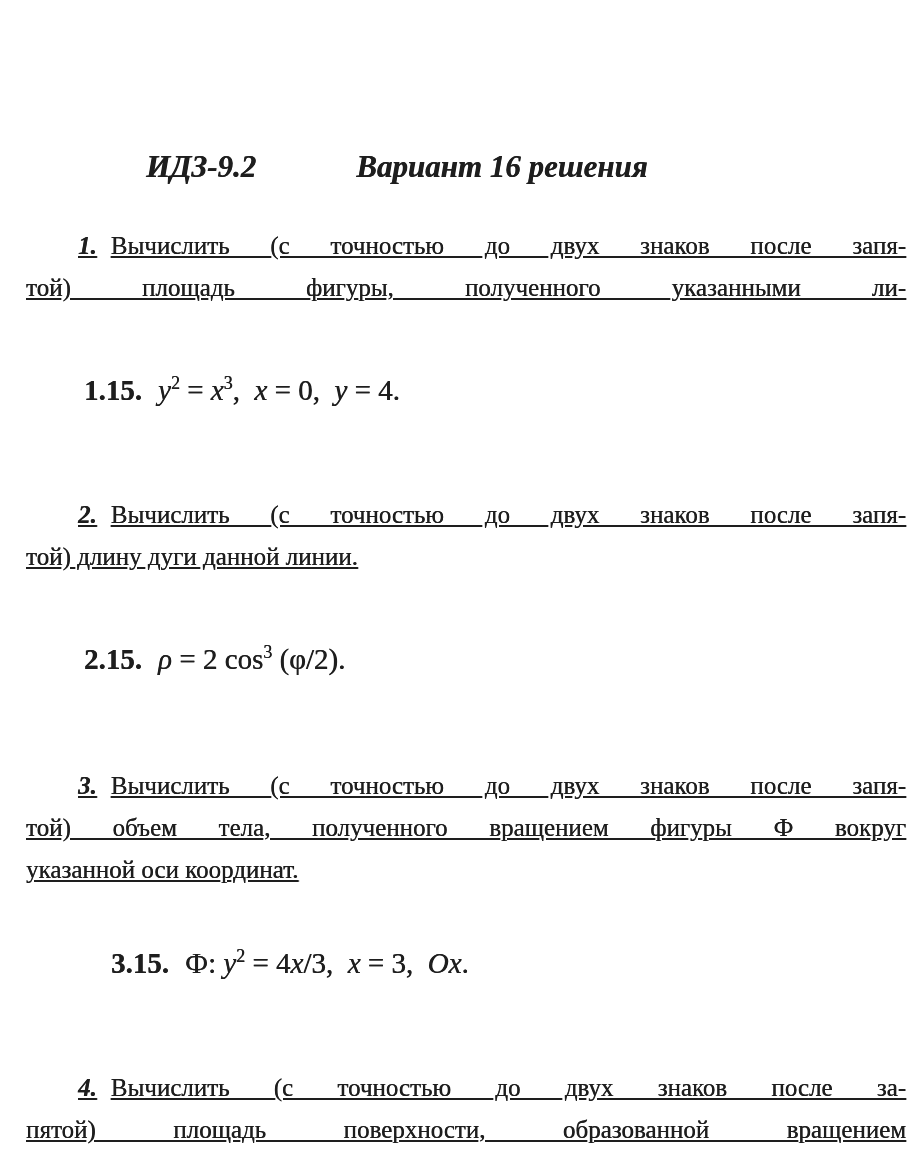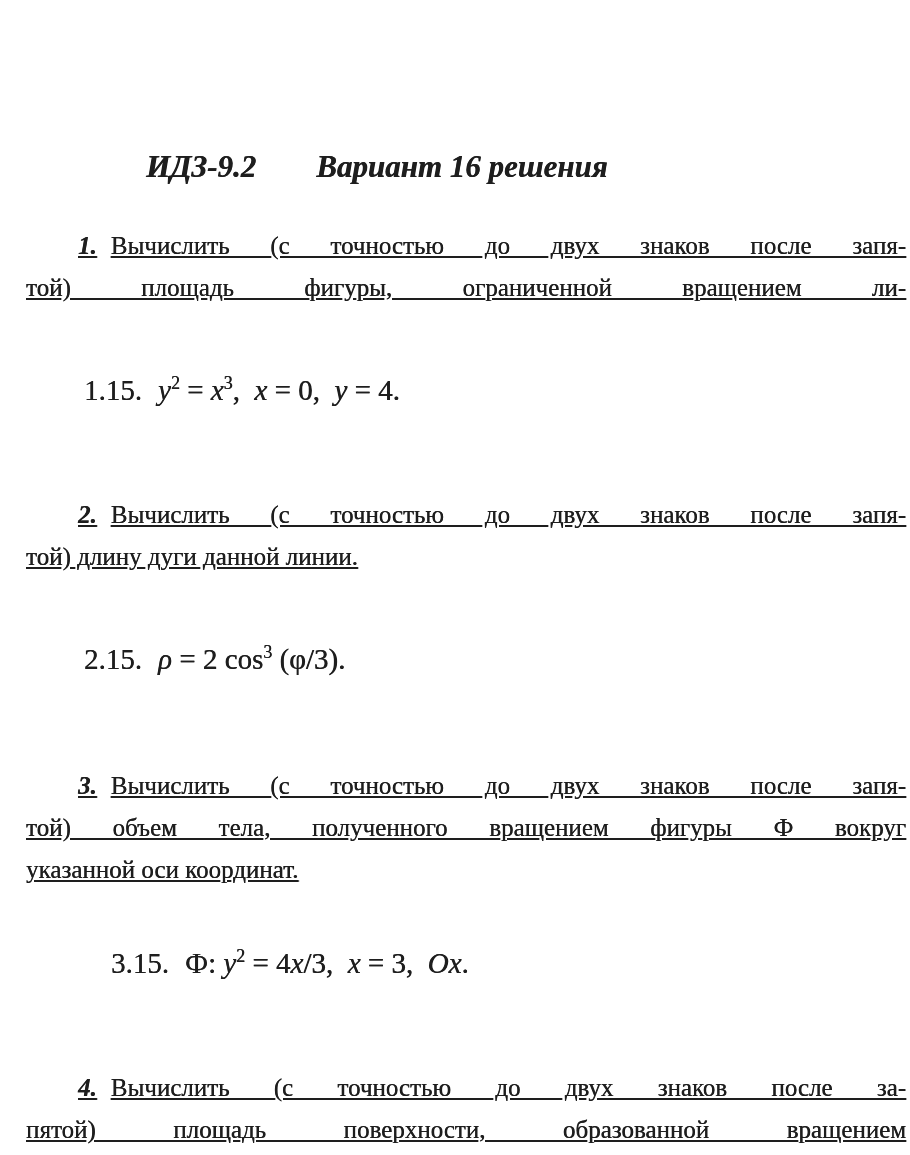--- a/index.html
+++ b/index.html
@@ -7,21 +7,21 @@
     width: 910px; height: 1155px;
     background: #ffffff;
     color: #1e1e1e;
     font-family: "Liberation Serif", "DejaVu Serif", serif;
     overflow: hidden;
   }
   .page { position: relative; width: 910px; height: 1155px; background: #ffffff; }
 
   .doc-header {
     margin: 148px 0 0 146px;
-    display: flex; gap: 60px;
+    display: flex; gap: 100px;
     font-weight: bold; font-style: italic;
     font-size: 31px; line-height: 37px;
     white-space: nowrap;
     text-shadow: 0.4px 0 0 currentColor;
   }
 
   .para {
     width: 880px; margin-left: 26px;
     font-size: 25px; line-height: 42px;
     text-shadow: 0.35px 0 0 currentColor;
@@ -35,21 +35,21 @@
   }
   .pline.last { text-align: left; text-align-last: left; }
   .pline.first { padding-left: 52px; }
   .pnum { font-weight: bold; font-style: italic; margin-right: 14px; }
 
   .formula {
     font-size: 29px; line-height: 48px;
     white-space: pre;
     text-shadow: 0.35px 0 0 currentColor;
   }
-  .flabel { font-weight: normal; margin-right: 16px; }
+  .flabel { font-weight: bold; margin-right: 16px; }
   .math i { font-style: italic; }
   sup {
     font-size: 0.62em;
     line-height: 0;
     vertical-align: super;
   }
 
   .sp-p1 { margin-top: 40px; }
   .sp-f1 { margin-top: 9px;  padding-left: 55px; }
   .sp-p2 { margin-top: 32px; }
@@ -63,34 +63,34 @@
 
 <div class="page">
 
   <div class="doc-header">
     <span>ИДЗ-9.2</span>
     <span>Вариант 16 решения</span>
   </div>
 
   <div class="para sp-p1">
     <span class="pline first"><span class="pnum">1.</span><span>Вычислить (с точностью до двух знаков после запя-</span></span>
-    <span class="pline">той) площадь фигуры, ограниченной вращением ли-</span>
+    <span class="pline">той) площадь фигуры, полученного указанными ли-</span>
   </div>
 
   <div class="formula sp-f1">
     <span class="flabel">1.15.</span><span class="math"><i>y</i><sup>2</sup><span> = </span><i>x</i><sup>3</sup><span>,  </span><i>x</i><span> = 0,  </span><i>y</i><span> = 4.</span></span>
   </div>
 
   <div class="para sp-p2">
     <span class="pline first"><span class="pnum">2.</span><span>Вычислить (с точностью до двух знаков после запя-</span></span>
     <span class="pline last">той) длину дуги данной линии.</span>
   </div>
 
   <div class="formula sp-f2">
-    <span class="flabel">2.15.</span><span class="math"><i>ρ</i><span> = 2 cos</span><sup>3</sup><span> (φ/3).</span></span>
+    <span class="flabel">2.15.</span><span class="math"><i>ρ</i><span> = 2 cos</span><sup>3</sup><span> (φ/2).</span></span>
   </div>
 
   <div class="para sp-p3">
     <span class="pline first"><span class="pnum">3.</span><span>Вычислить (с точностью до двух знаков после запя-</span></span>
     <span class="pline">той) объем тела, полученного вращением фигуры Ф вокруг</span>
     <span class="pline last">указанной оси координат.</span>
   </div>
 
   <div class="formula sp-f3">
     <span class="flabel">3.15.</span><span class="math"><span>Ф: </span><i>y</i><sup>2</sup><span> = 4</span><i>x</i><span>/3,  </span><i>x</i><span> = 3,  </span><i>Ox</i><span>.</span></span>

